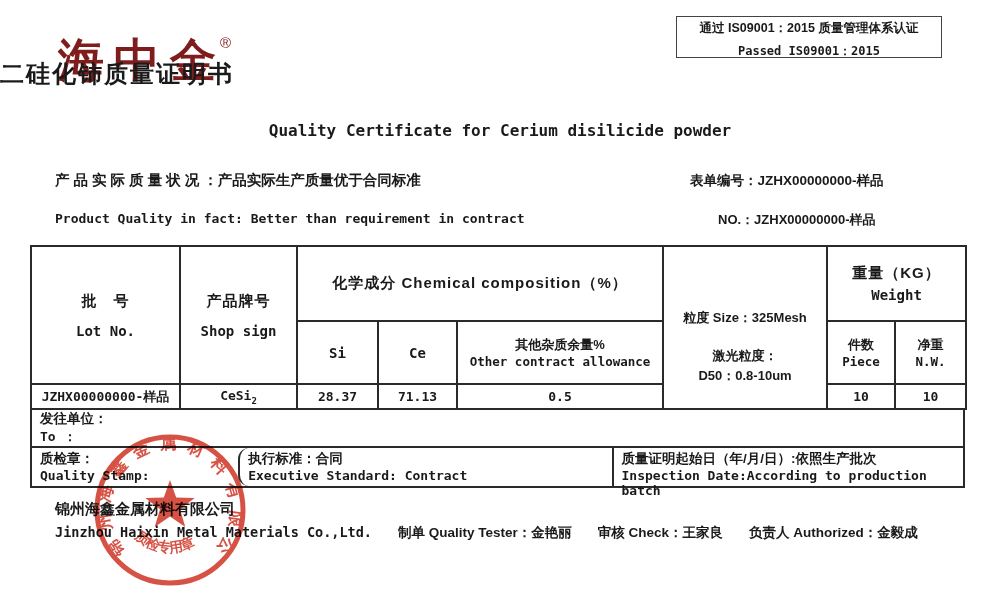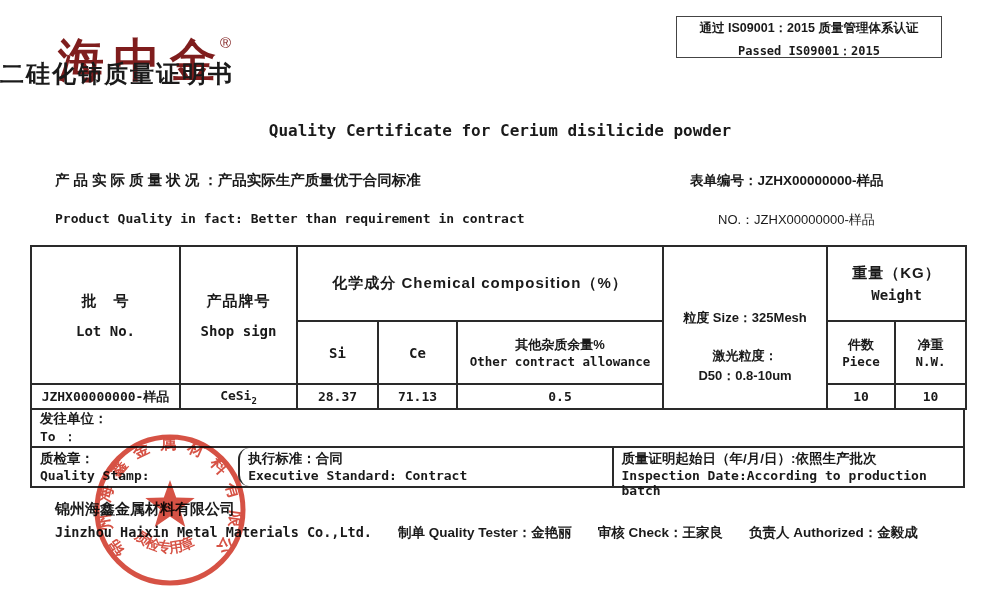--- a/index.html
+++ b/index.html
@@ -13,21 +13,21 @@
   .iso-box { position:absolute; left:676px; top:16px; width:266px; height:42px; border:1.5px solid #444; text-align:center; padding-top:3px; }
   .iso-box .l1 { font-size:12.5px; font-weight:600; }
   .iso-box .l2 { font-size:12px; font-weight:600; margin-top:6px; }
 
   .title-zh { position:absolute; left:0; top:58px; width:1000px; font-size:24px; font-weight:700; letter-spacing:2px; }
   .title-en { position:absolute; left:0; top:121px; width:1000px; text-align:center; font-size:16px; font-weight:700; }
 
   .q-zh { position:absolute; left:55px; top:171px; font-size:14.5px; font-weight:700; }
   .q-en { position:absolute; left:55px; top:211px; font-size:13px; font-weight:600; }
   .no-zh { position:absolute; left:690px; top:172px; font-size:13.5px; font-weight:600; }
-  .no-en { position:absolute; left:718px; top:211px; font-size:13px; font-weight:400; }
+  .no-en { position:absolute; left:718px; top:211px; font-size:13px; font-weight:700; }
 
   table.main { position:absolute; left:30px; top:245px; width:935px; border-collapse:collapse; table-layout:fixed; }
   table.main td { border:2px solid #2a2a2a; text-align:center; vertical-align:middle; padding:0; }
   .h-zh { font-size:15px; font-weight:600; letter-spacing:1px; }
   .h-en { font-size:14px; font-weight:600; font-family:"DejaVu Sans Mono","Liberation Mono",monospace; }
   .gap { height:12px; }
   .gap-sm { height:4px; }
   td.size-cell { text-align:left; padding-left:8px; vertical-align:top; }
   td.size-cell .s1 { margin-top:38px; font-size:13px; font-weight:600; }
   td.size-cell .s2 { margin-top:20px; font-size:13px; font-weight:600; }

